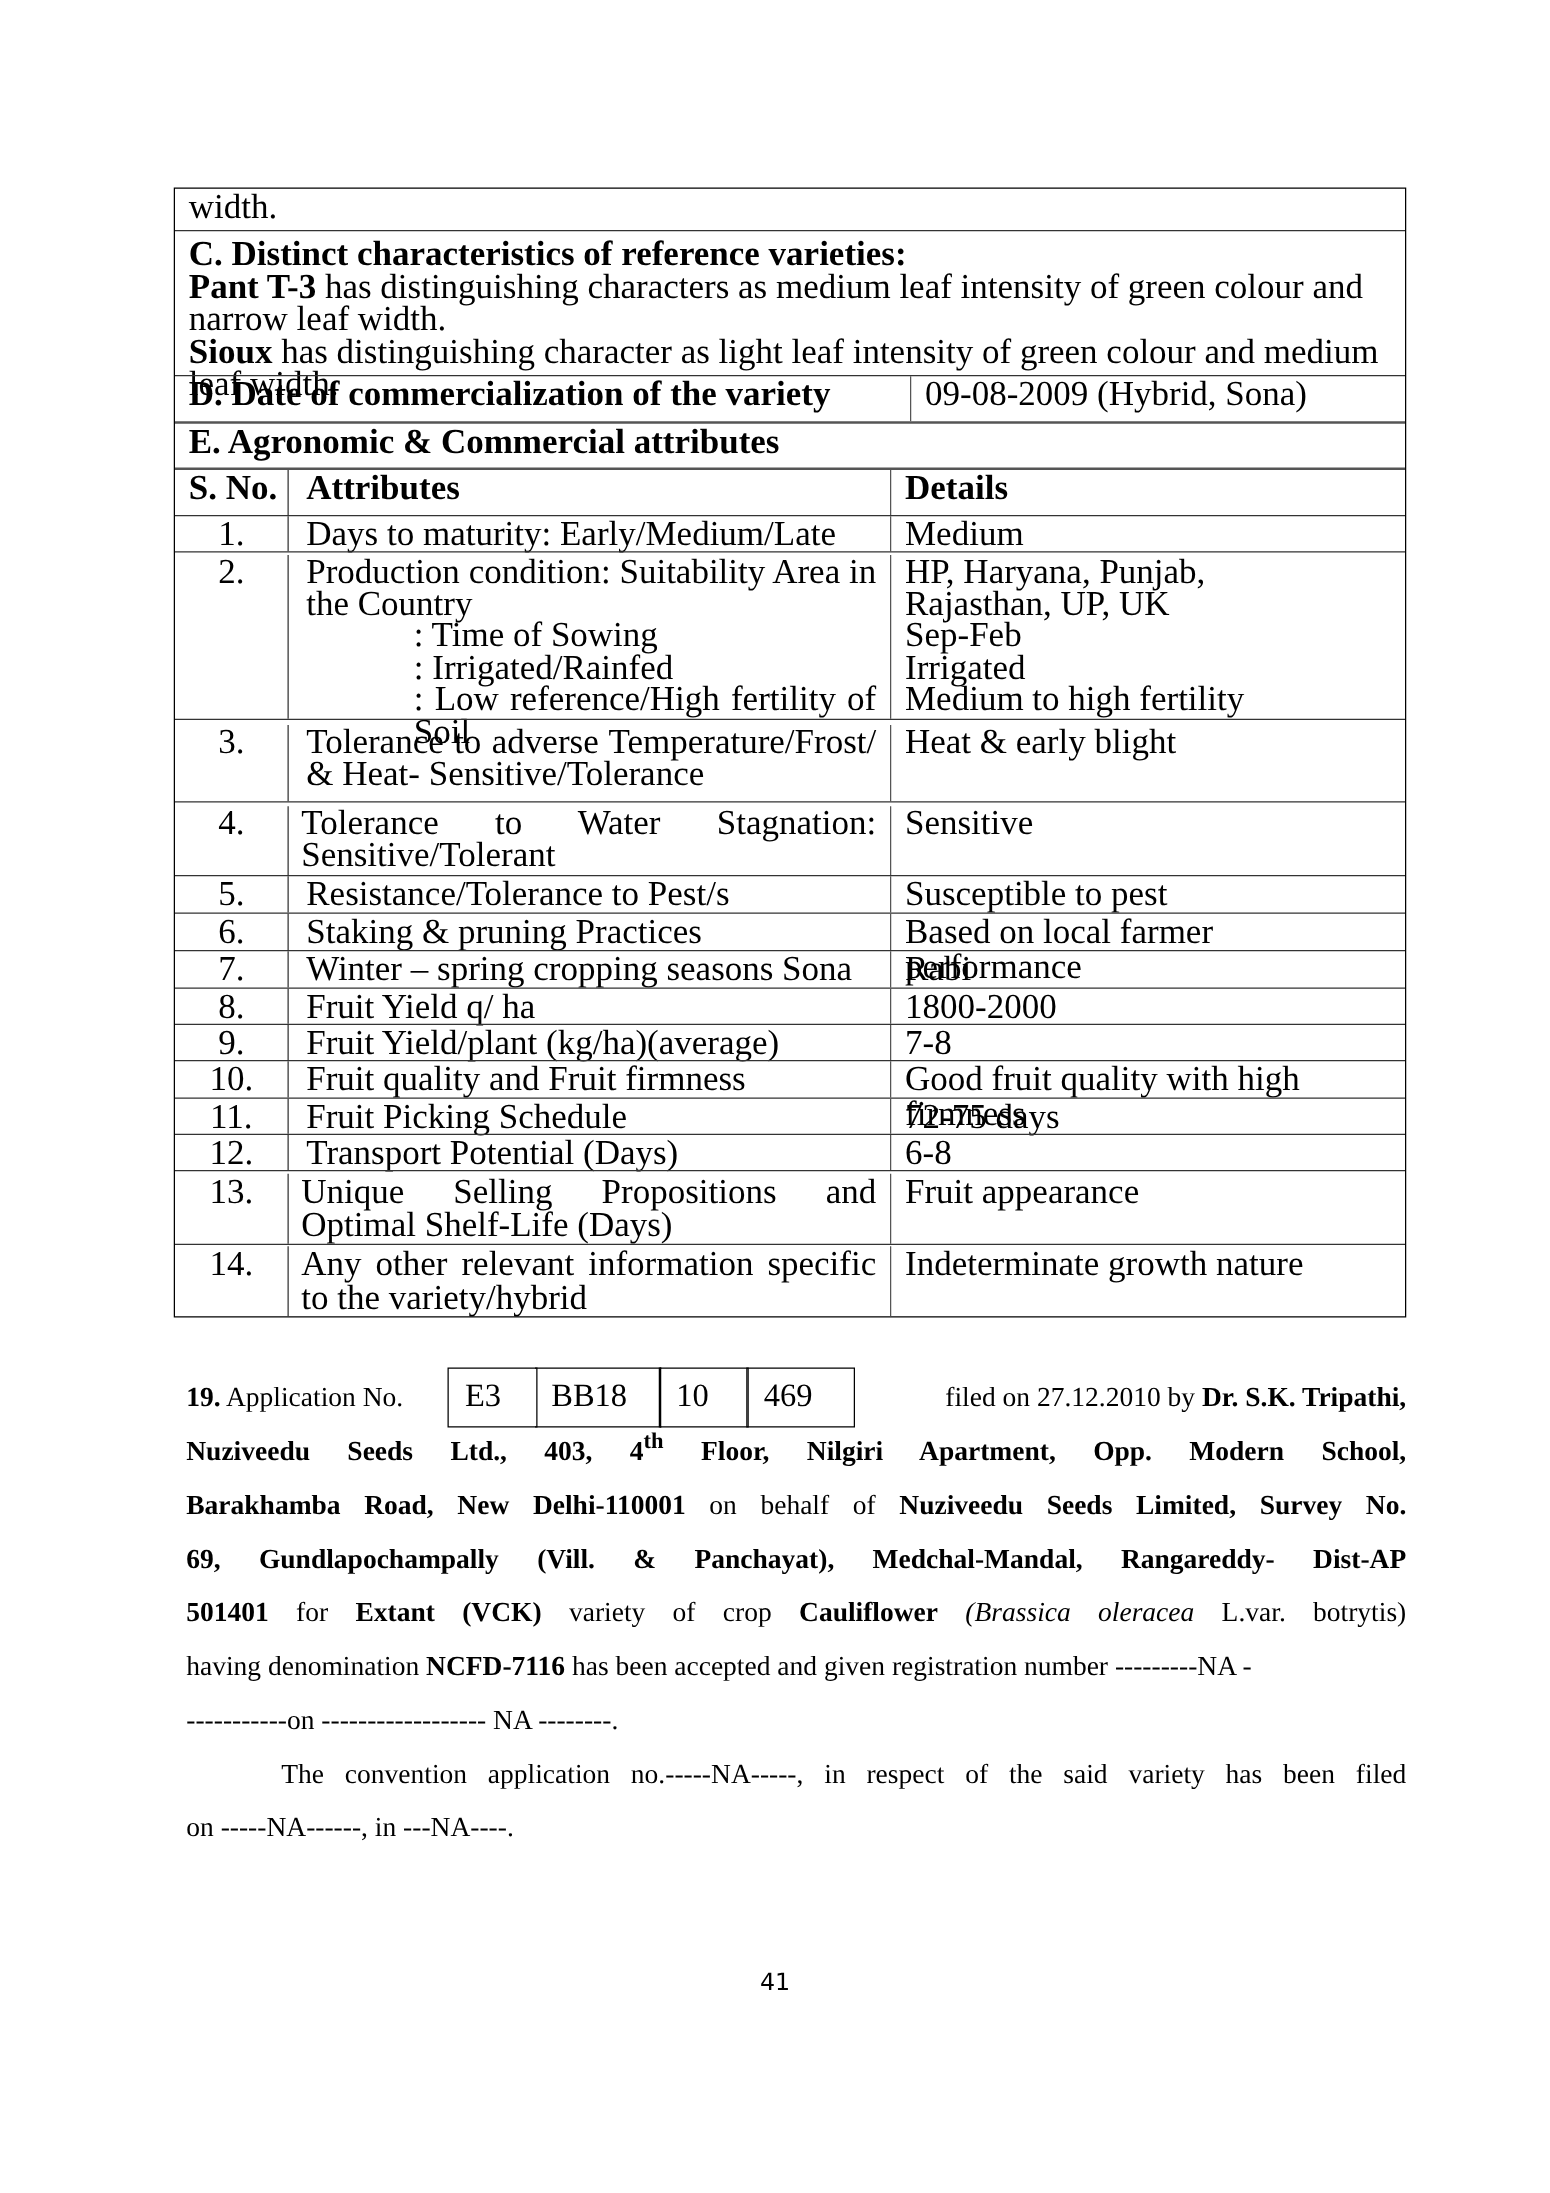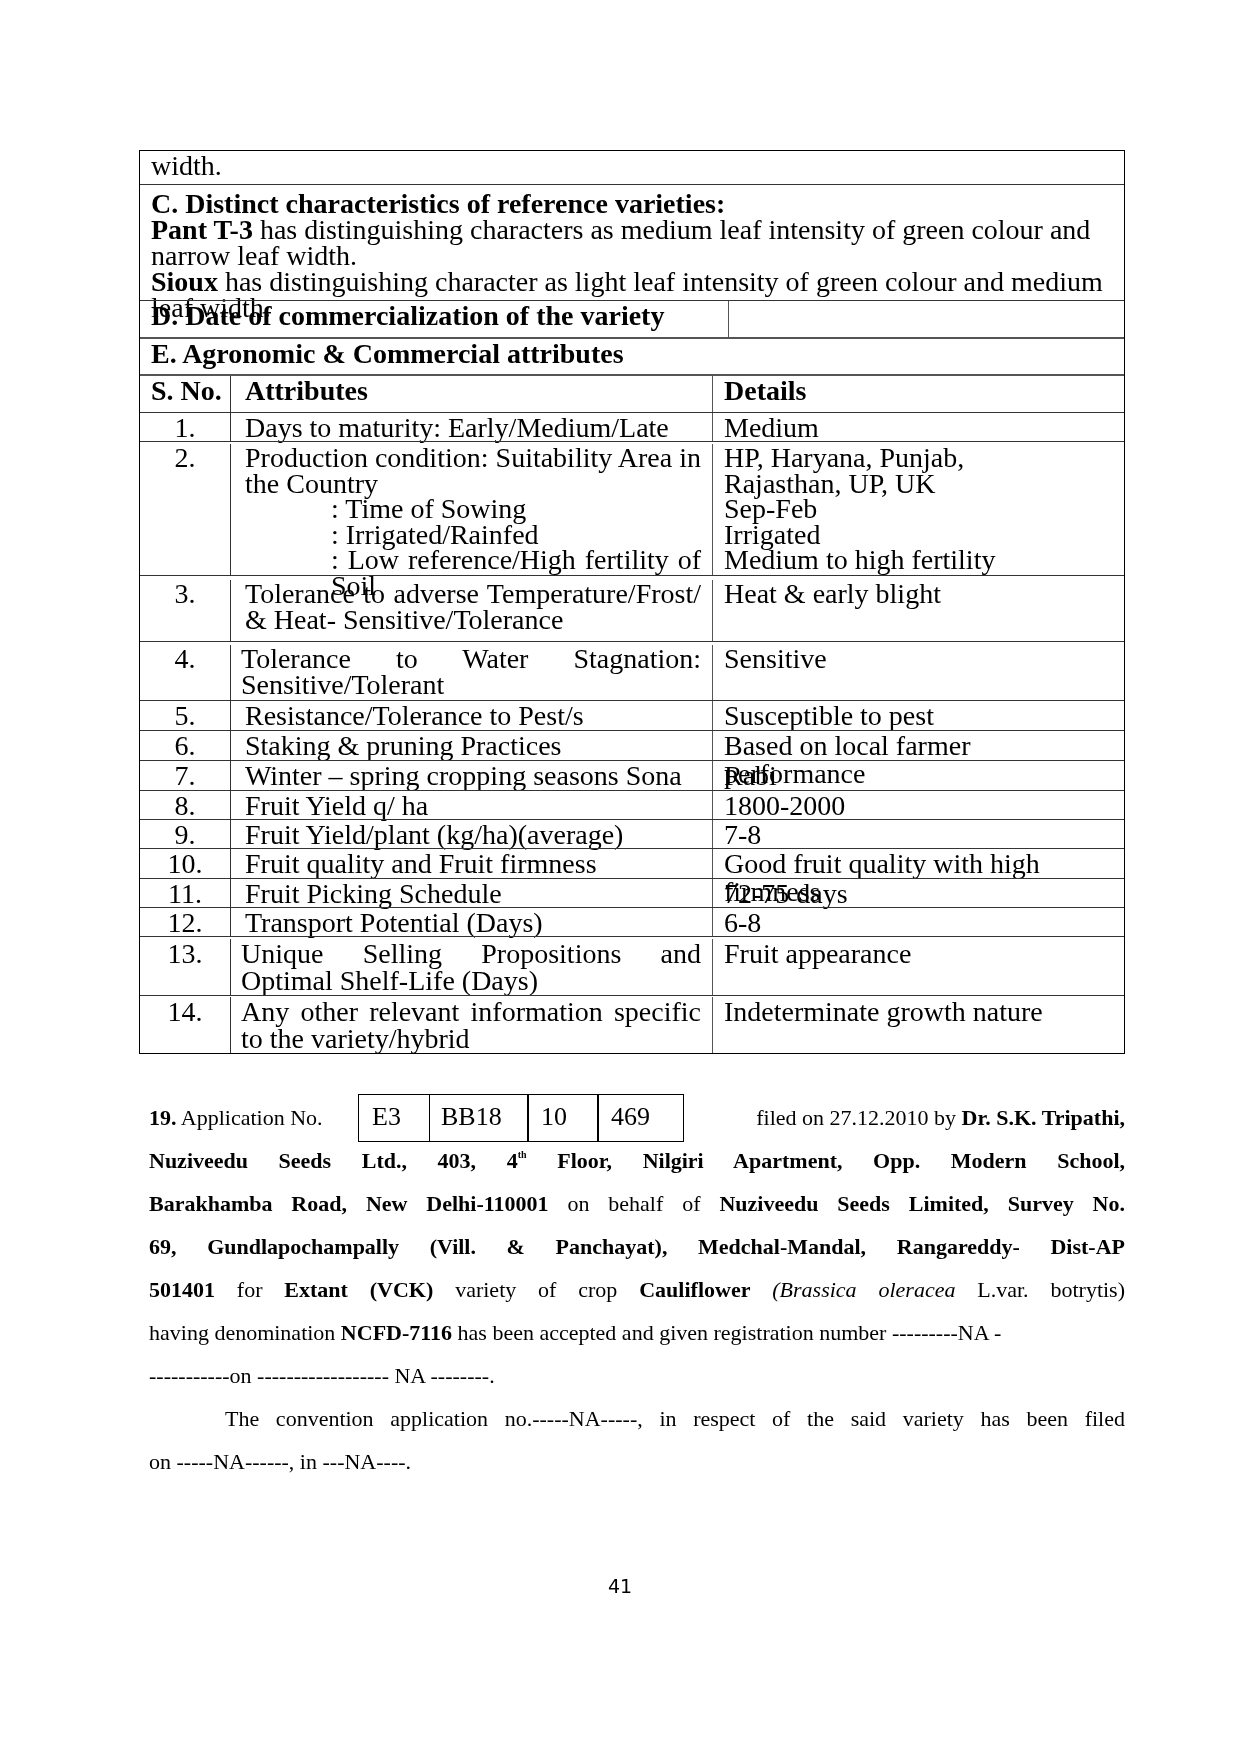--- a/index.html
+++ b/index.html
@@ -29,21 +29,21 @@
   .grid.head .at, .grid.head .dt { font-weight: bold; }
   .indent { padding-left: 86px; display: block; }
   .just { text-align: justify; text-align-last: justify; display: block; }
 
   
   .para { position: absolute; left: 149px; width: 976px; font-size: 22px; }
   .line { position: absolute; left: 0; width: 976px; height: 30px; line-height: 30px; white-space: nowrap; }
   .jl { text-align: justify; text-align-last: justify; white-space: normal; }
   .appbox { position: absolute; top: 1094px; height: 48px; border: 1.5px solid #000; box-sizing: border-box;
             font-size: 26px; line-height: 44px; padding-left: 13px; }
-  sup { font-size: 10px; line-height: 0; position: relative; top: -2px; }
+  sup { font-size: 18px; line-height: 0; position: relative; top: -2px; }
 
   .pageno { position: absolute; top: 1575px; left: 0; width: 1240px; text-align: center;
             font-family: "DejaVu Sans", "Liberation Sans", sans-serif; font-size: 19px; }
 </style>
 </head>
 <body>
 
 <div class="page">
 
   <div class="tbl">
@@ -57,20 +57,21 @@
       <div>
         <span class="b">Pant T-3</span><span> has distinguishing characters as medium leaf intensity of green colour and narrow leaf width.</span>
       </div>
       <div>
         <span class="b">Sioux</span><span> has distinguishing character as light leaf intensity of green colour and medium leaf width.</span>
       </div>
     </div>
 
     <div class="row row-d">
       <div class="c1 b">D. Date of commercialization of the variety</div>
+      <div class="c2">09-08-2009 (Hybrid, Sona)</div>
     </div>
 
     <div class="row row-e full b">E. Agronomic &amp; Commercial attributes</div>
 
     <div class="row grid head">
       <div class="sn b">S. No.</div>
       <div class="at">Attributes</div>
       <div class="dt">Details</div>
     </div>
 

